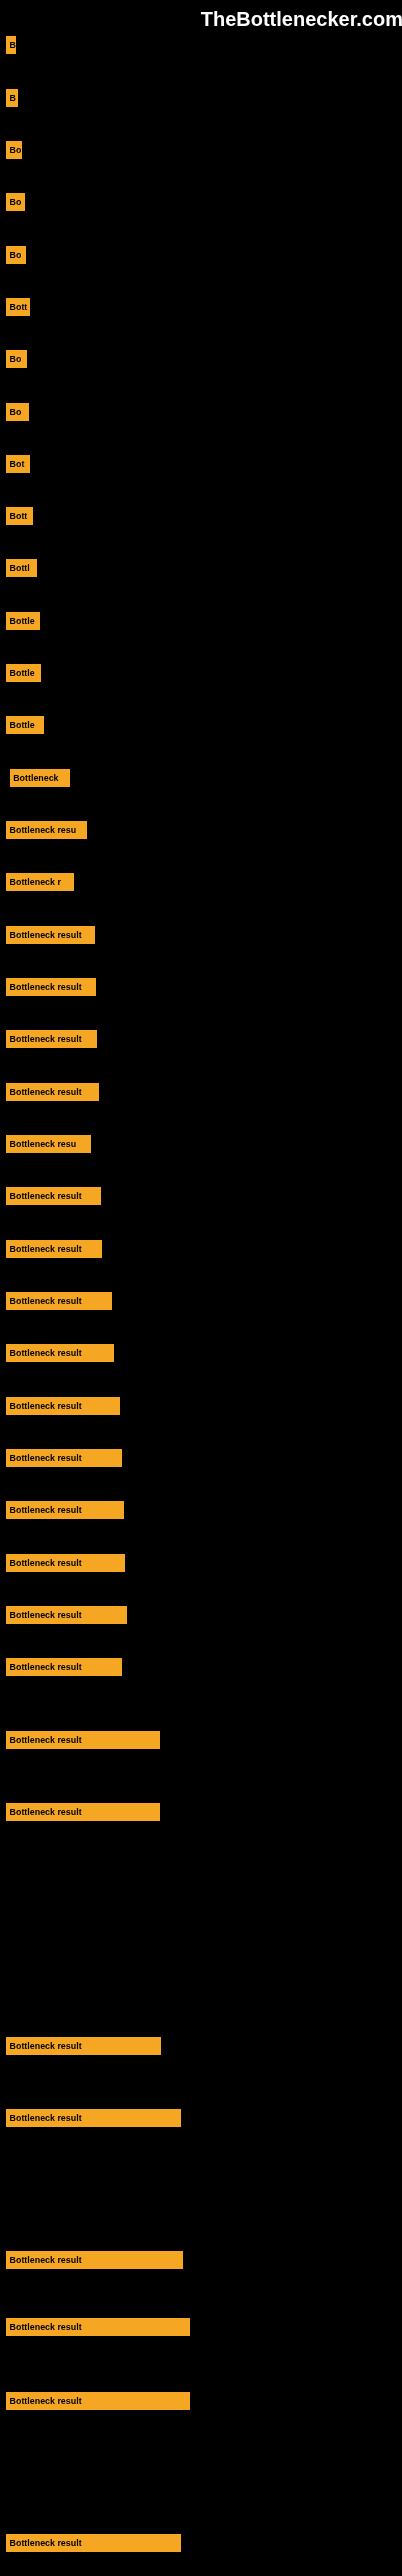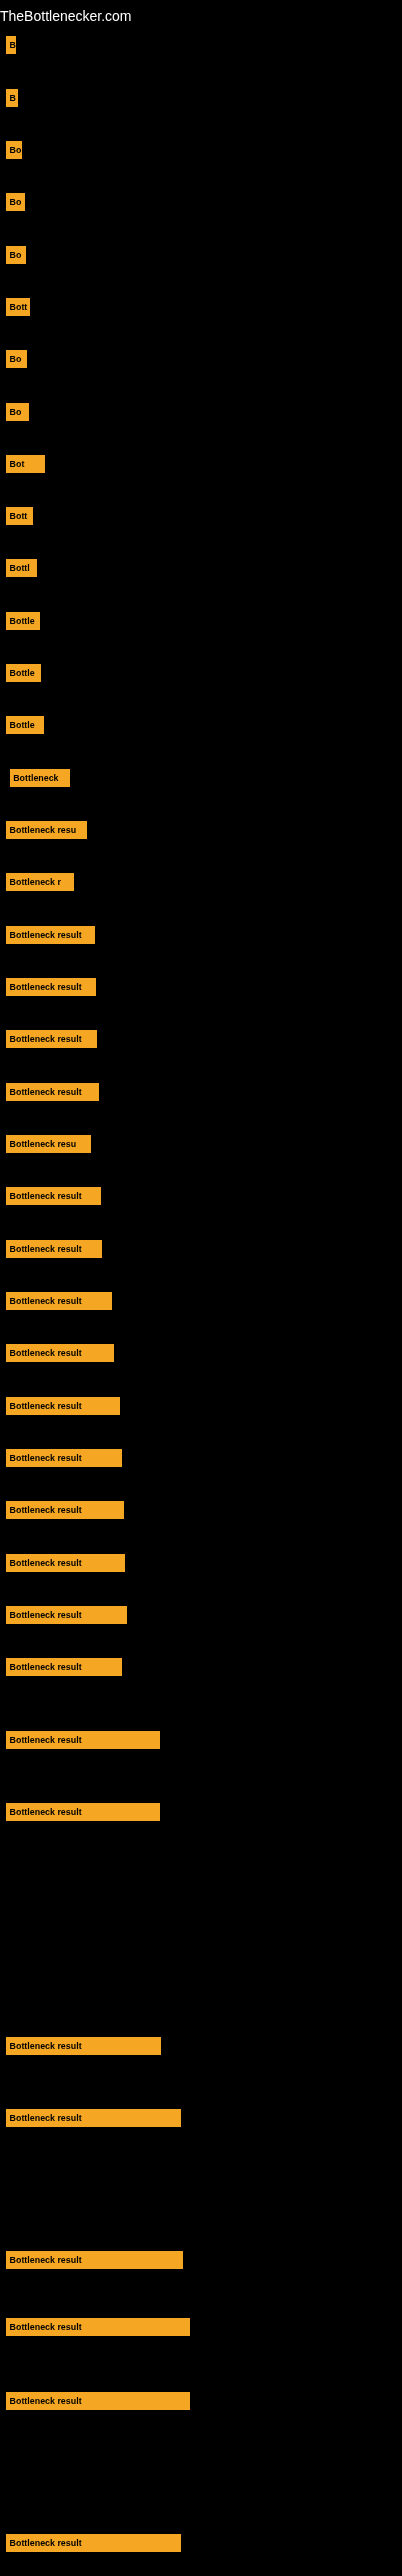--- a/index.html
+++ b/index.html
@@ -9,24 +9,24 @@
     }
     body {
       background-color: #000;
       width: 403px;
       min-height: 2576px;
       font-family: Arial, sans-serif;
       position: relative;
     }
     .site-title {
       color: #fff;
-      font-size: 14px;
-      text-align: left;
+      font-size: 20px;
+      text-align: right;
       padding: 8px 0 4px 0;
-      font-weight: normal;
+      font-weight: bold;
     }
     .bar-label {
       color: #f5a623;
       background-color: #f5a623;
       height: 17.7px;
       display: flex;
       align-items: center;
       padding: 0 3.2px;
       font-size: 8.9px;
       font-weight: bold;
@@ -59,21 +59,21 @@
   <div style="position: absolute; top: 298px; left: 6.4px;">
     <div class="bar-label" style="width: 24px;">Bott</div>
   </div>
   <div style="position: absolute; top: 350px; left: 6.4px;">
     <div class="bar-label" style="width: 21px;">Bo</div>
   </div>
   <div style="position: absolute; top: 403px; left: 6.4px;">
     <div class="bar-label" style="width: 22.5px;">Bo</div>
   </div>
   <div style="position: absolute; top: 455px; left: 6.4px;">
-    <div class="bar-label" style="width: 39px;">Bot</div>
+    <div class="bar-label" style="width: 24px;">Bot</div>
   </div>
   <div style="position: absolute; top: 507px; left: 6.4px;">
     <div class="bar-label" style="width: 27px;">Bott</div>
   </div>
   <div style="position: absolute; top: 559px; left: 6.4px;">
     <div class="bar-label" style="width: 31px;">Bottl</div>
   </div>
   <div style="position: absolute; top: 612px; left: 6.4px;">
     <div class="bar-label" style="width: 34px;">Bottle</div>
   </div>

